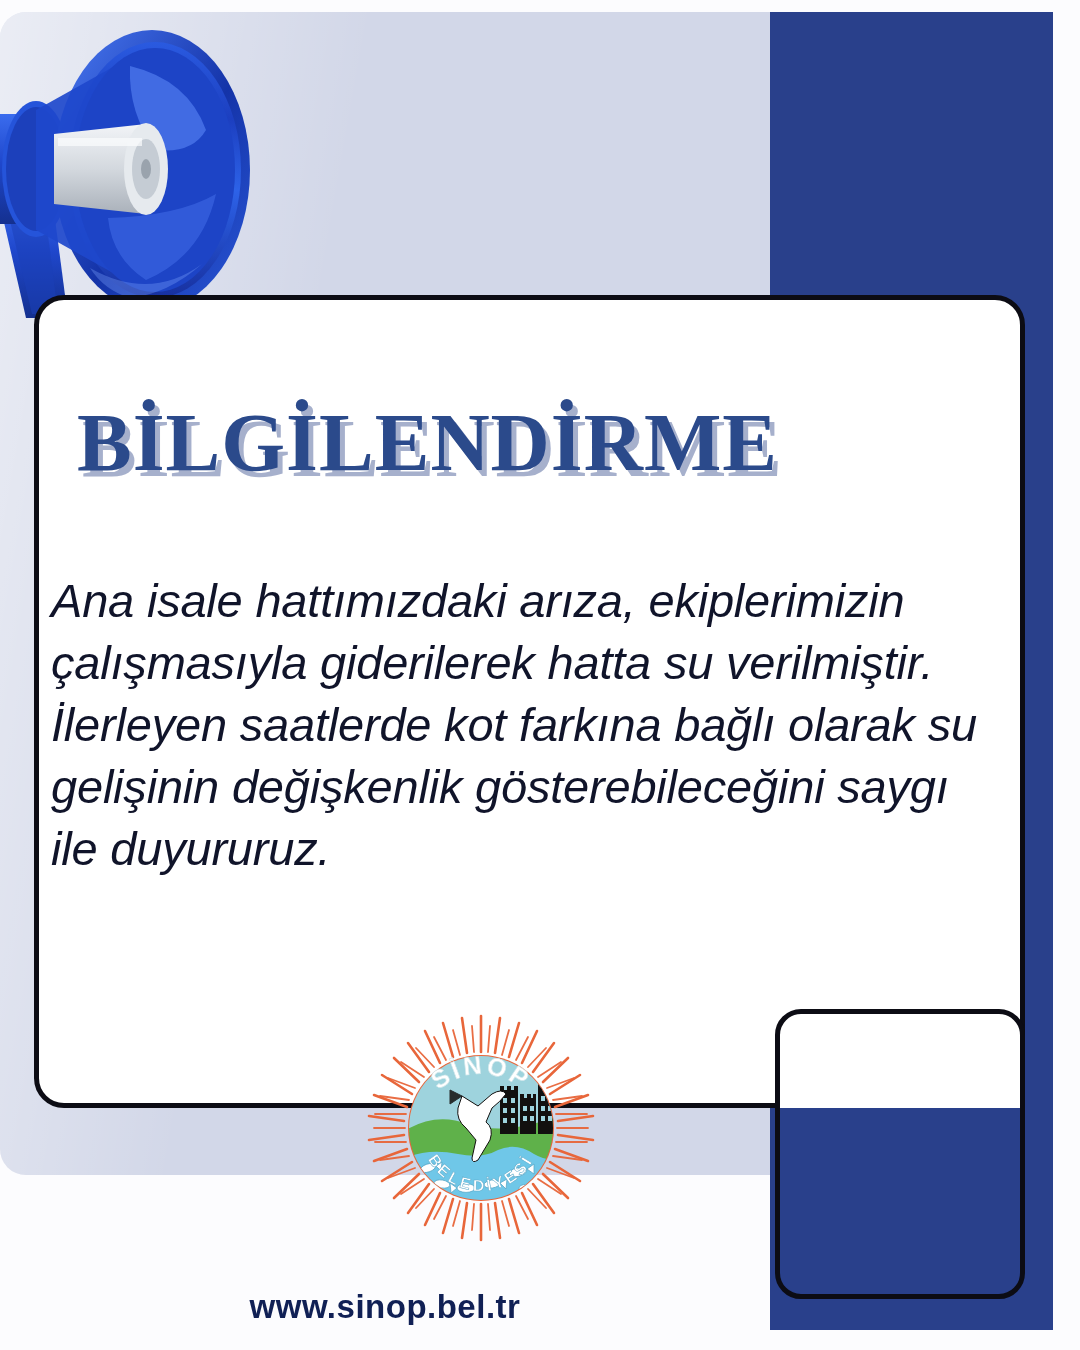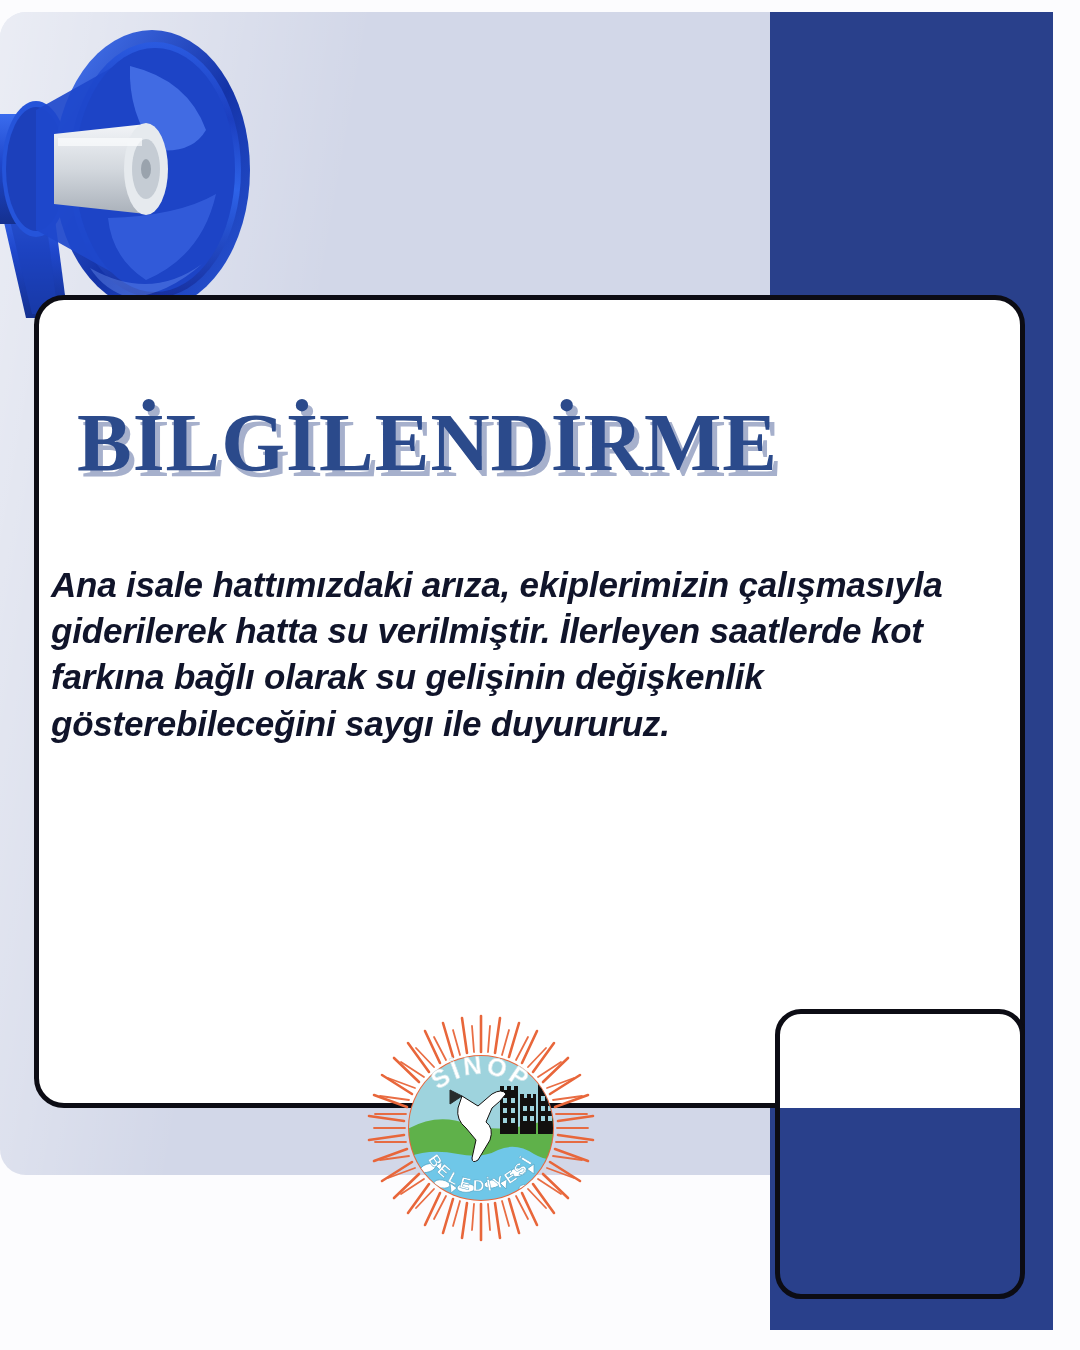--- a/index.html
+++ b/index.html
@@ -77,26 +77,26 @@
     letter-spacing: 1px;
     color: #2b4a8b;
     text-shadow: 5px 6px 0 rgba(150,162,195,0.85);
     white-space: nowrap;
     margin-top: 18px;
   }
 
   .body-text {
     position: absolute;
     left: 12px;
-    top: 262px;
+    top: 270px;
     width: 950px;
     font-family: "Liberation Sans", sans-serif;
     font-style: italic;
-    font-weight: 700;
-    font-size: 35px;
+    font-weight: 400;
+    font-size: 47px;
     line-height: 1.32;
     color: #10142a;
     letter-spacing: -0.2px;
   }
 
   
   .accent-rect {
     position: absolute;
     left: 775px;
     top: 1009px;
@@ -374,14 +374,15 @@
 
       <text font-family="Liberation Sans, sans-serif" font-size="25" font-weight="bold" fill="#ffffff" stroke="#cfe6ea" stroke-width="0.6" letter-spacing="3">
         <textPath href="#arcTop" startOffset="50%" text-anchor="middle">SİNOP</textPath>
       </text>
       <text font-family="Liberation Sans, sans-serif" font-size="16" font-weight="bold" fill="#ffffff" stroke="#5aa8c8" stroke-width="0.5" letter-spacing="3.5">
         <textPath href="#arcBottom" startOffset="50%" text-anchor="middle">BELEDİYESİ</textPath>
       </text>
     </svg>
   </div>
 
+  <div class="footer-url">www.sinop.bel.tr</div>
 
 </div>
 
 </body></html>

